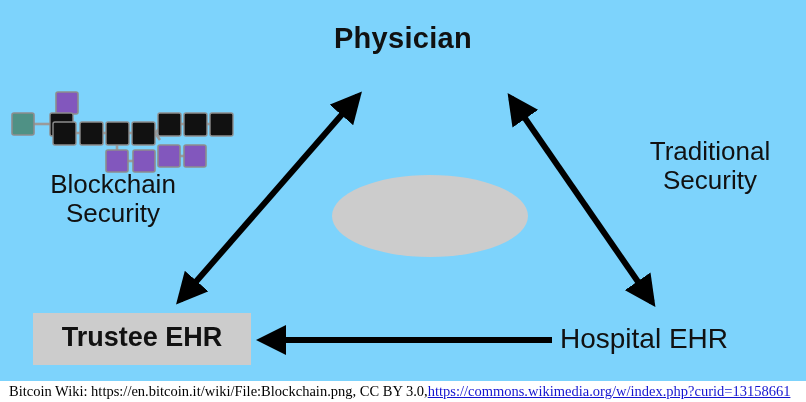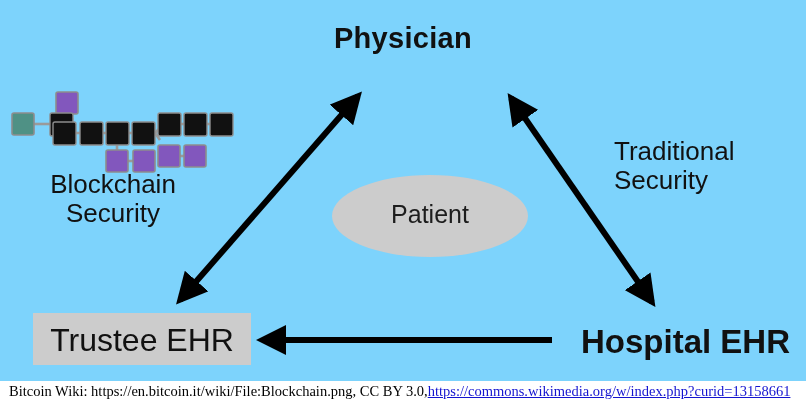--- a/index.html
+++ b/index.html
@@ -54,47 +54,48 @@
     font-size: 25px;
     font-weight: normal;
     color: #1d1d1d;
   }
 
   .label-trustee {
     left: 33px;
     top: 324px;
     width: 218px;
     text-align: center;
-    font-size: 32px;
-    font-weight: normal;
+    font-size: 27px;
+    font-weight: bold;
   }
 
   .label-hospital {
     left: 560px;
     top: 325px;
     width: 230px;
-    text-align: right;
-    font-size: 33px;
-    font-weight: bold;
+    text-align: left;
+    font-size: 28px;
+    font-weight: normal;
   }
 
   .label-blockchain {
     left: 18px;
     top: 170px;
     width: 190px;
     text-align: center;
     font-size: 26px;
     font-weight: normal;
     line-height: 1.12;
   }
 
   .label-traditional {
     left: 614px;
     top: 137px;
     width: 192px;
+    text-align: center;
     font-size: 26px;
     font-weight: normal;
     line-height: 1.13;
   }
 
   .caption-bar {
     position: absolute;
     left: 0;
     top: 381px;
     width: 806px;
@@ -178,21 +179,20 @@
     <line x1="180" y1="300" x2="358" y2="96" stroke="#000000" stroke-width="6" marker-start="url(#arrowtail)" marker-end="url(#arrowhead)"></line>
 
     <line x1="511" y1="98" x2="652" y2="302" stroke="#000000" stroke-width="6" marker-start="url(#arrowtail)" marker-end="url(#arrowhead)"></line>
 
     <line x1="552" y1="340" x2="262" y2="340" stroke="#000000" stroke-width="6" marker-end="url(#arrowheadFlat)"></line>
 
   </svg>
 
   <div class="node-label label-physician">Physician</div>
 
-  <div class="node-label label-patient">Patient</div>
 
   <div class="node-label label-trustee">Trustee EHR</div>
 
   <div class="node-label label-hospital">Hospital EHR</div>
 
   <div class="node-label label-blockchain">
     <div>Blockchain</div>
     <div>Security</div>
   </div>
 

